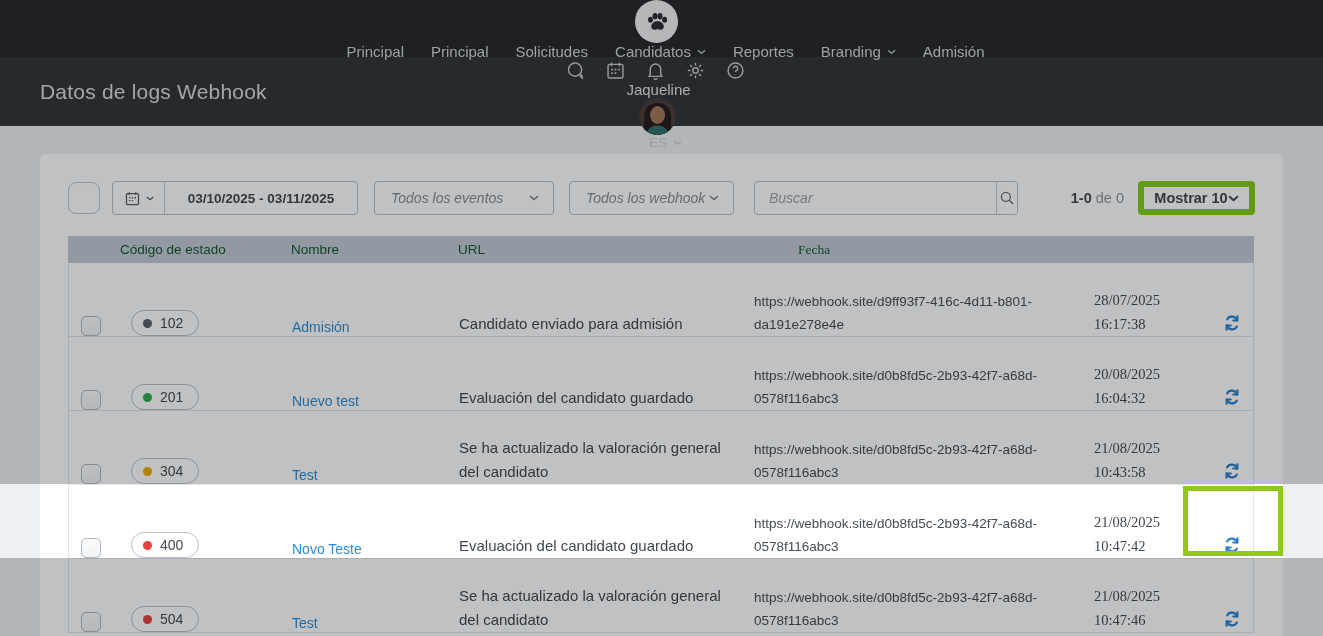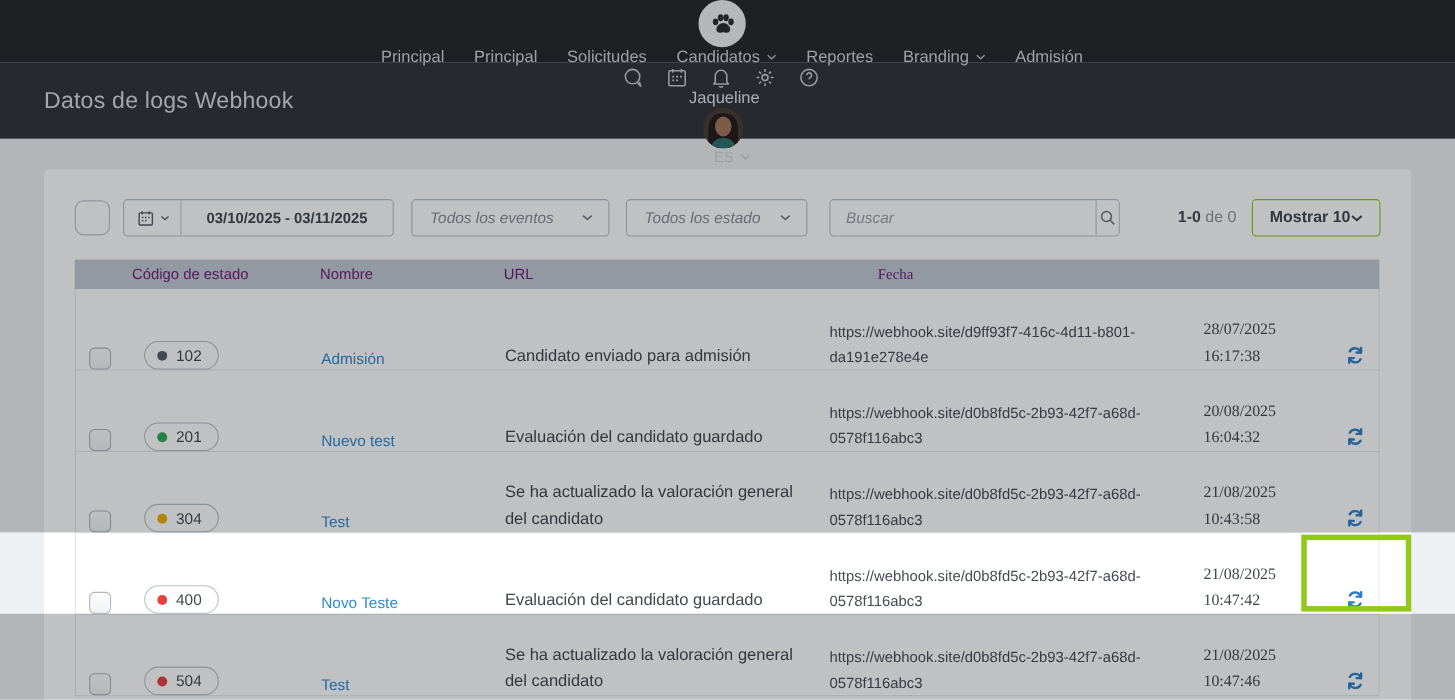--- a/index.html
+++ b/index.html
@@ -34,26 +34,26 @@
   .select-box { height:34px; border:1px solid #b9c0c8; border-radius:4px; background:#fff; display:flex; align-items:center; justify-content:space-between; padding:0 14px 0 16px; cursor:pointer; }
   .select-box .val { font-size:14px; font-style:italic; color:#868d96; }
   .sel-events { width:180px; margin-left:16px; }
   .sel-states { width:165px; margin-left:15px; }
   .searchbox { margin-left:20px; width:264px; height:34px; border:1px solid #b9c0c8; border-radius:4px; background:#fff; display:flex; align-items:stretch; overflow:hidden;gap:32px; }
   .searchbox input { flex:1; border:0; outline:0; padding:0 14px; font-size:14px; color:#40474e; font-family:"Liberation Sans",sans-serif; background:transparent; }
   .searchbox input::placeholder { font-style:italic; color:#9aa1a9; }
   .search-btn { width:39px; border-left:1px solid #c4cad1; display:flex; align-items:center; justify-content:center; cursor:pointer; background:#fff; }
   .pagination { margin-left:auto; margin-right:14px; font-size:14.5px; color:#8d949c; white-space:nowrap; }
   .pagination b { color:#434a52; font-weight:700; }
-  .show-btn { width:117px; height:34px; border:1px solid #84cc16; border-radius:4px; background:#fff; display:flex; align-items:center; justify-content:center; cursor:pointer; font-size:14.5px; font-weight:700; color:#3f4650; }
+  .show-btn { width:117px; height:34px; border:6px solid #84cc16; border-radius:4px; background:#fff; display:flex; align-items:center; justify-content:center; cursor:pointer; font-size:14.5px; font-weight:700; color:#3f4650; }
 
   
   .logtable { position:absolute; left:28px; top:82px; width:1186px; }
   .thead { display:flex; height:27px; background:#c1cad4; align-items:center; }
-  .thead .th { font-size:13.5px; color:#701a75; padding-left:8px; }
+  .thead .th { font-size:13.5px; color:#14532d; padding-left:8px; }
   .tbody { border-left:1px solid #e2e5e9; border-right:1px solid #e2e5e9; }
   .trow { display:flex; align-items:flex-end; height:74px; border-bottom:1px solid #e2e5e9; background:#fff; }
   .c1{width:44px; flex:0 0 auto; display:flex; justify-content:center;}
   .c2{width:171px; flex:0 0 auto;}
   .c3{width:167px; flex:0 0 auto;}
   .c4{width:295px; flex:0 0 auto;}
   .c5{width:340px; flex:0 0 auto;}
   .c6{width:123px; flex:0 0 auto;font-family:Liberation Serif, serif;}
   .c7{width:46px; flex:0 0 auto; display:flex; justify-content:center;}
   .chk-row { width:20px; height:20px; border:1px solid #aeb6bf; border-radius:5px; background:linear-gradient(#fdfdfd,#f0f2f4); appearance:none; cursor:pointer; }
@@ -188,21 +188,21 @@
       </div>
       <div class="dp-value">03/10/2025 - 03/11/2025</div>
     </div>
     <div class="select-box sel-events">
       <span class="val">Todos los eventos</span>
       <svg width="10" height="6" viewBox="0 0 10 6" fill="none" stroke="#7a828b" stroke-width="1.6">
           <path d="M1 1l4 3.5L9 1"></path>
         </svg>
     </div>
     <div class="select-box sel-states">
-      <span class="val">Todos los estado</span>
+      <span class="val">Todos los webhook</span>
       <svg width="10" height="6" viewBox="0 0 10 6" fill="none" stroke="#7a828b" stroke-width="1.6">
           <path d="M1 1l4 3.5L9 1"></path>
         </svg>
     </div>
     <div class="searchbox">
       <input type="text" placeholder="Buscar" style="">
       <span class="search-btn">
         <svg width="18" height="18" viewBox="0 0 24 24" fill="none" stroke="#6b727b" stroke-width="1.8">
           <circle cx="10.5" cy="10.5" r="6"></circle>
             <path d="M15 15l5 5"></path>

